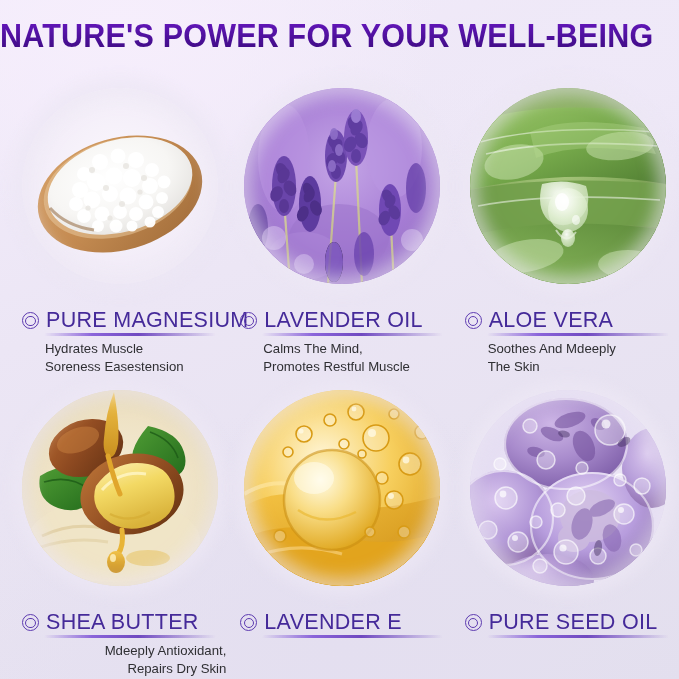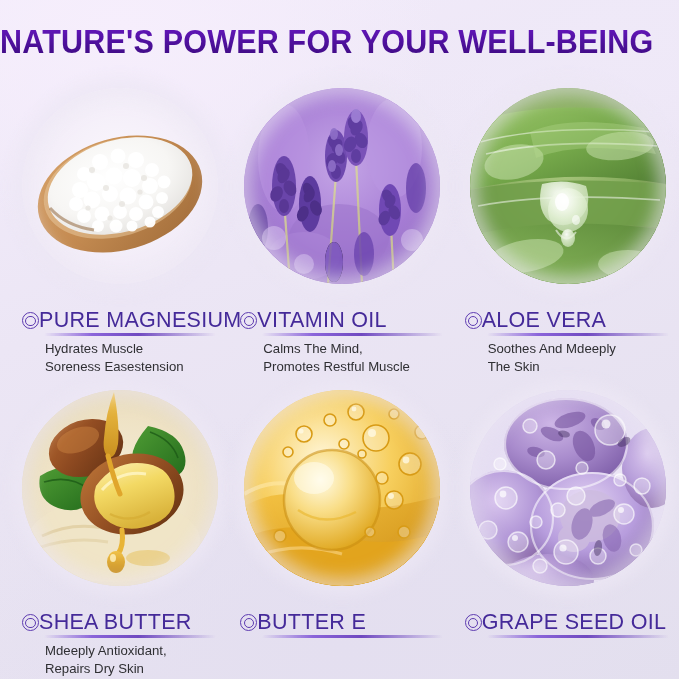--- a/index.html
+++ b/index.html
@@ -12,21 +12,21 @@
   #poster{
     position:relative;width:679px;height:679px;
     background:
       radial-gradient(ellipse 520px 340px at 18% 4%, #f6eefc 0%, rgba(246,238,252,0) 62%),
       radial-gradient(ellipse 460px 300px at 92% 6%, #efe9f8 0%, rgba(239,233,248,0) 60%),
       radial-gradient(ellipse 600px 380px at 50% 96%, #e4dff0 0%, rgba(228,223,240,0) 65%),
       linear-gradient(160deg, #f3ecfb 0%, #ece6f5 38%, #e7e2f1 70%, #e3dfee 100%);
   }
 
   
-  .title-wrap{position:absolute;left:0;top:24px;width:592px;text-align:center;}
+  .title-wrap{position:absolute;left:0;top:18px;width:592px;text-align:center;}
   .title{
     display:inline-block;
     font-size:30.5px;font-weight:bold;letter-spacing:.2px;
     color:#5710a8;
     background:linear-gradient(180deg,#6a18c4 0%,#4a0f96 62%,#3d0b7e 100%);
     -webkit-background-clip:text;background-clip:text;
     -webkit-text-fill-color:transparent;
     font-family:"Liberation Sans", sans-serif;
     transform:scaleY(1.06);
     white-space:nowrap;
@@ -48,21 +48,21 @@
   }
   .photo .vig{
     position:absolute;inset:0;border-radius:50%;pointer-events:none;
     box-shadow:inset 0 0 16px 8px rgba(236,231,244,.55);
   }
   .photo svg{display:block;width:196px;height:196px;}
 
   
   .cap{padding-left:8px;}
   .head{
-    display:flex;align-items:center;
+    display:flex;align-items:center;gap:7px;
     position:relative;padding-bottom:4px;margin-bottom:4px;margin-top:26px;
   }
   .head::after{
     content:"";position:absolute;left:22px;right:10px;bottom:0;height:3px;
     background:linear-gradient(90deg,rgba(110,60,200,0) 0%,#7b4fd6 28%,#5b2fb8 55%,rgba(120,80,210,0) 100%);
     border-radius:2px;filter:blur(.4px);opacity:.85;
   }
   .ring{
     flex:0 0 auto;width:15px;height:15px;border-radius:50%;
     border:1.6px solid #5d3bb0;position:relative;
@@ -272,21 +272,21 @@
               <circle cx="30" cy="150" r="12"></circle>
                 <circle cx="60" cy="176" r="10"></circle>
                 <circle cx="168" cy="152" r="11"></circle>
             </g>
           </svg>
           <div class="vig"></div>
         </div>
         <div class="cap">
           <div class="head">
             <span class="ring"></span>
-            <span class="head-text">VITAMIN OIL</span>
+            <span class="head-text">LAVENDER OIL</span>
           </div>
           <div class="desc">Calms The Mind,
 Promotes Restful Muscle</div>
         </div>
       </div>
 
       <div class="cell c3">
         <div class="photo">
           <svg viewBox="0 0 196 196">
             <defs>
@@ -339,21 +339,21 @@
           <div class="head">
             <span class="ring"></span>
             <span class="head-text">ALOE VERA</span>
           </div>
           <div class="desc">Soothes And Mdeeply
 The Skin</div>
         </div>
       </div>
     </div>
 
-    <div class="row r2" style="margin-top:14px;">
+    <div class="row r2" style="margin-top:14px;text-align:right;">
 
       <div class="cell c1">
         <div class="photo">
           <svg viewBox="0 0 196 196">
             <defs>
               <radialGradient id="shbg" cx="50%" cy="55%" r="70%">
                 <stop offset="0%" stop-color="#f6eed9"></stop>
                   <stop offset="60%" stop-color="#eee2c4"></stop>
                 <stop offset="100%" stop-color="#ddd0ae"></stop>
               </radialGradient>
@@ -467,21 +467,21 @@
                 <circle cx="147" cy="106" r="3"></circle>
               <circle cx="57" cy="41" r="2.6"></circle>
                 <circle cx="110" cy="19" r="2.4"></circle>
             </g>
           </svg>
           <div class="vig"></div>
         </div>
         <div class="cap">
           <div class="head">
             <span class="ring"></span>
-            <span class="head-text">BUTTER E</span>
+            <span class="head-text">LAVENDER E</span>
           </div>
         </div>
       </div>
 
       <div class="cell c3">
         <div class="photo">
           <svg viewBox="0 0 196 196">
             <defs>
               <radialGradient id="gpbg" cx="50%" cy="50%" r="72%">
                 <stop offset="0%" stop-color="#f3eefa"></stop>
@@ -561,20 +561,20 @@
               <ellipse cx="154" cy="52" rx="7" ry="4" transform="rotate(-30 154 52)"></ellipse>
               <ellipse cx="94" cy="44" rx="6" ry="3.4" transform="rotate(12 94 44)"></ellipse>
               <ellipse cx="128" cy="158" rx="4" ry="8" transform="rotate(8 128 158)"></ellipse>
             </g>
           </svg>
           <div class="vig"></div>
         </div>
         <div class="cap">
           <div class="head">
             <span class="ring"></span>
-            <span class="head-text">GRAPE SEED OIL</span>
+            <span class="head-text">PURE SEED OIL</span>
           </div>
         </div>
       </div>
     </div>
 
   </div>
 </div>
 
 </body></html>

